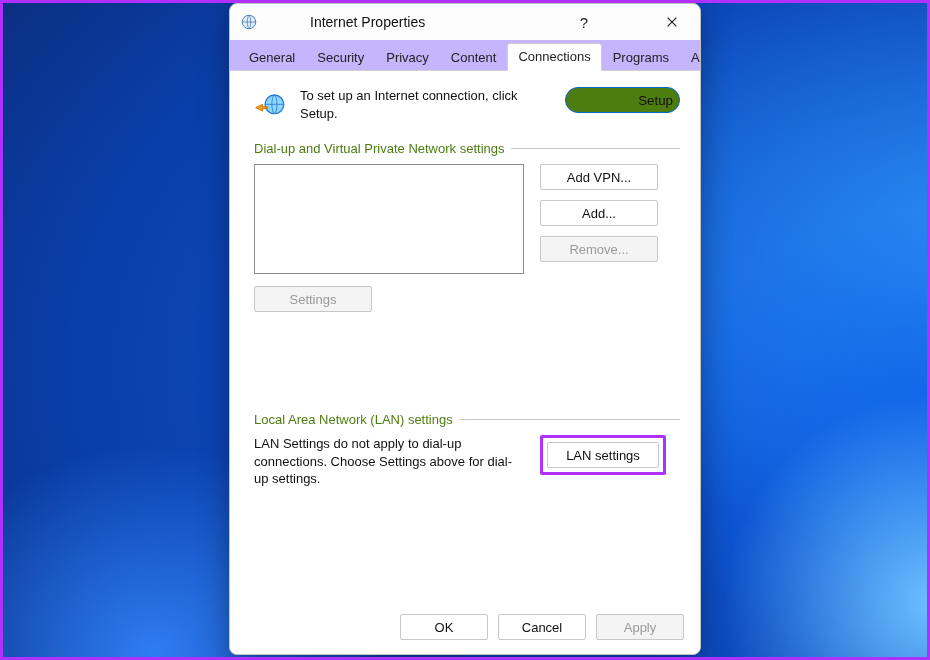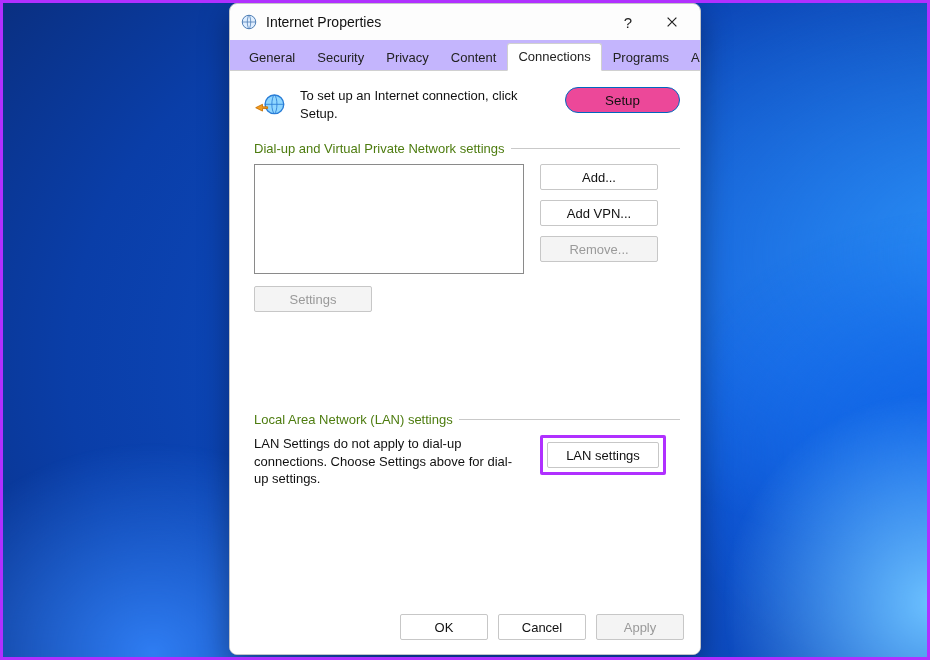--- a/index.html
+++ b/index.html
@@ -25,21 +25,21 @@
     border:1px solid #c2c4c8;
     border-radius:8px;
     box-shadow:0 10px 30px rgba(0,0,0,.35);
     display:flex; flex-direction:column;
     overflow:hidden;
     color:#111;
     font-size:13px;
   }
 
   .titlebar{
-    height:36px; display:flex; align-items:center; padding:0 6px 0 10px;
+    height:36px; display:flex; align-items:center; padding:0 6px 0 10px;gap:44px;
   }
   .titlebar .icon-globe{
     width:18px;height:18px;margin-right:8px;flex:0 0 auto;
   }
   .titlebar .title{flex:1 1 auto; font-size:14px;}
   .titlebar .tb-btn{
     width:44px;height:28px;display:flex;align-items:center;justify-content:center;
     border-radius:4px;
   }
   .titlebar .help{font-size:15px;color:#222;}
@@ -69,25 +69,26 @@
     flex:1 1 auto; padding:16px 20px 6px 24px;
     background:#fff;
   }
 
   .setup-row{display:flex; align-items:flex-start; gap:12px;}
   .setup-row .world-icon{width:34px;height:34px;flex:0 0 auto;margin-top:2px;}
   .setup-row .txt{flex:1 1 auto; line-height:1.35;}
   .setup-btn{
     width:115px;height:26px;
     border:1.5px solid #0067c0;
-    background:#ec4899;
+    background:#4d7c0f;
     color:#111;
     border-radius:13px;
     margin-left:8px; flex:0 0 auto;
     cursor:pointer;
+    text-align:right;
   }
 
   .group{margin-top:18px;}
   .group-header{display:flex; align-items:center; gap:6px; margin-bottom:8px;}
   .group-header .line{flex:1 1 auto;height:1px;background:#c9c9c9;}
   .group-header .lbl{font-size:13px;color:#4d7c0f;}
 
   .dial-row{display:flex; gap:16px; align-items:flex-start;}
   .listbox{
     width:270px;height:110px;
@@ -175,22 +176,22 @@
       </div>
 
       <div class="group">
         <div class="group-header">
           <span class="lbl">Dial-up and Virtual Private Network settings</span>
           <span class="line"></span>
         </div>
         <div class="dial-row">
           <div class="listbox"></div>
           <div class="side-btns">
+            <button class="btn">Add VPN...</button>
             <button class="btn">Add...</button>
-            <button class="btn">Add VPN...</button>
             <button class="btn" disabled="">Remove...</button>
           </div>
         </div>
         <div class="choose-row">
           <div class="side-btns">
             <button class="btn" disabled="">Settings</button>
           </div>
         </div>
       </div>
 

